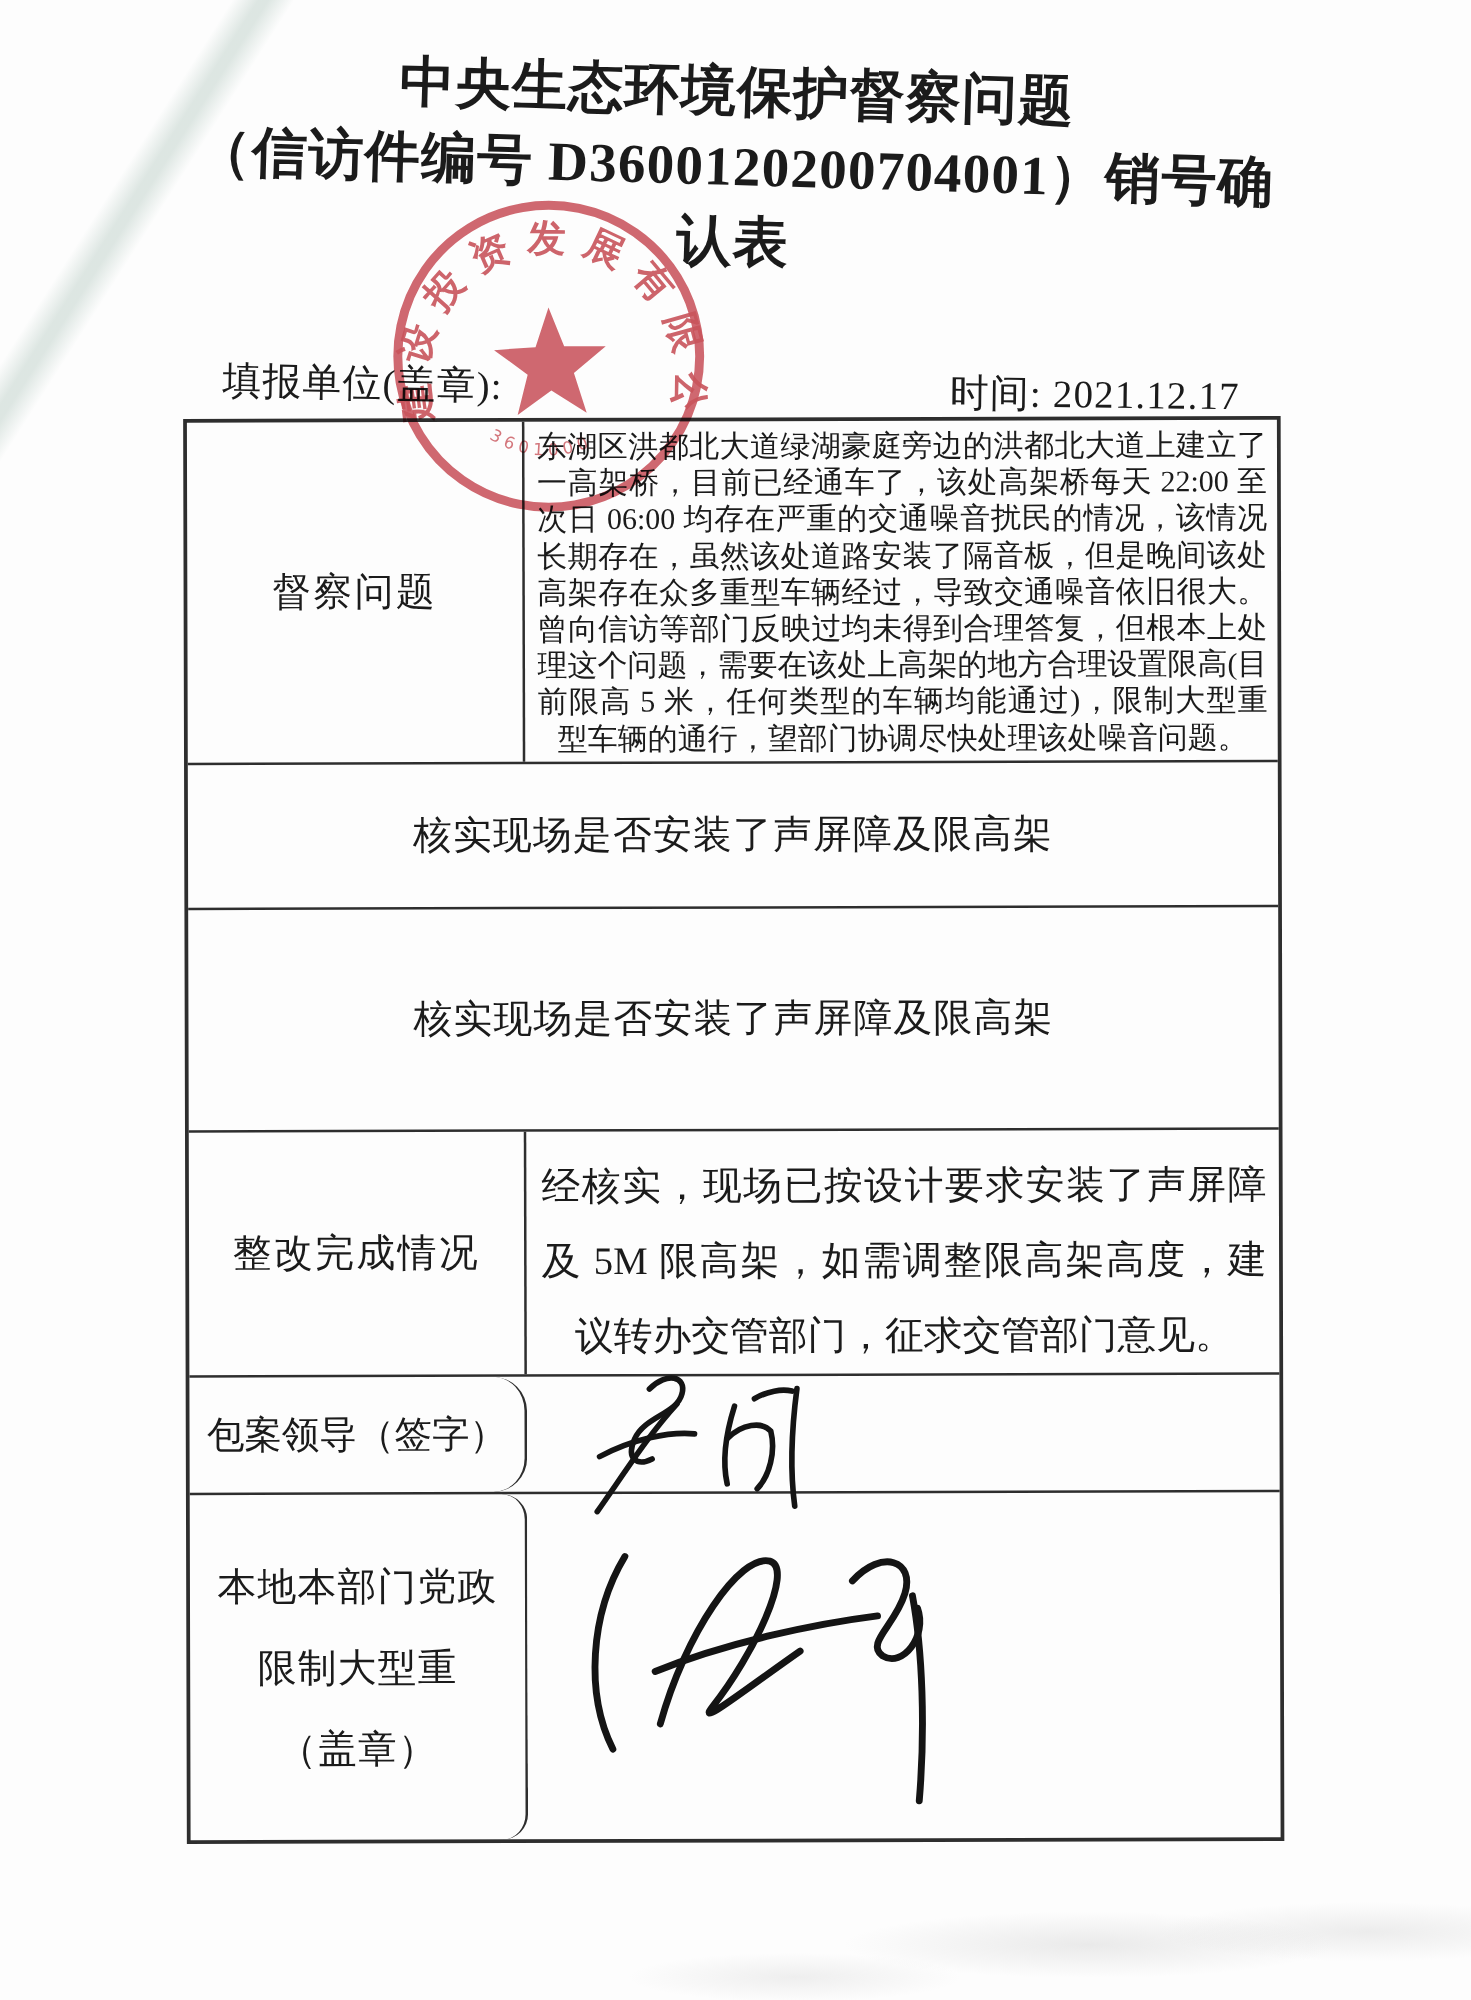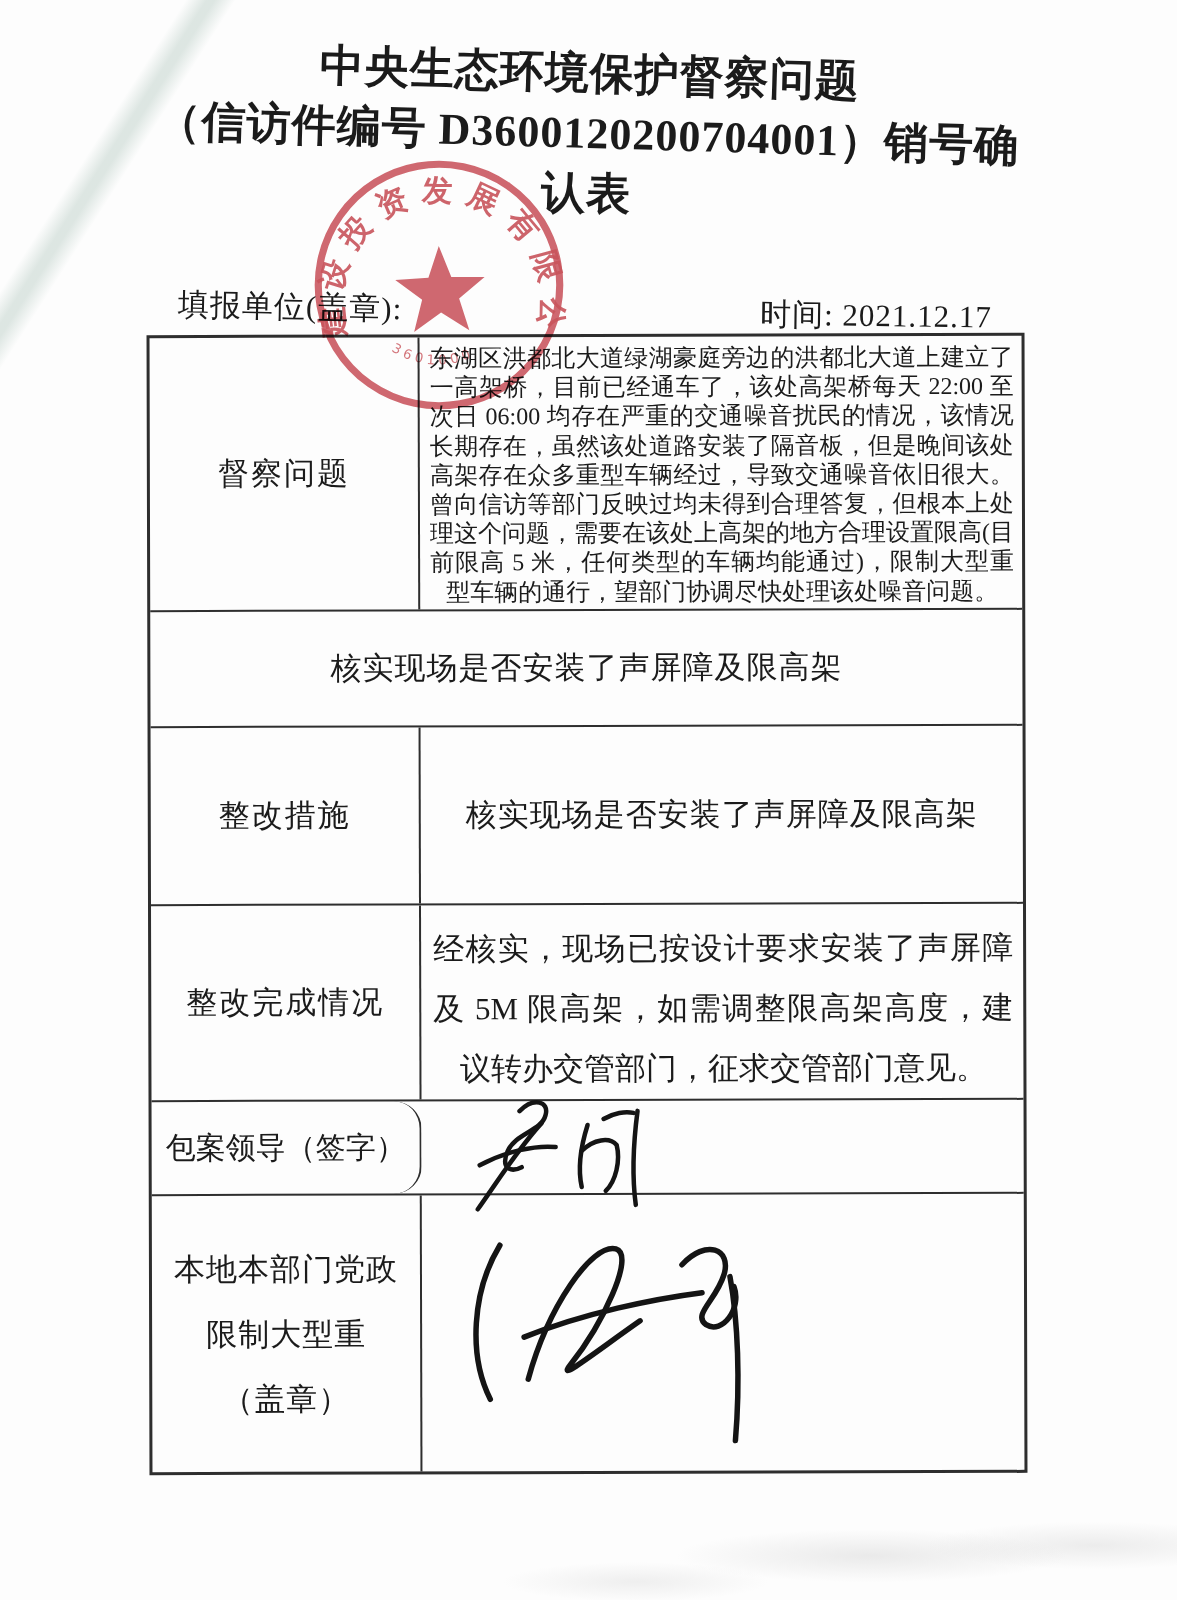--- a/index.html
+++ b/index.html
@@ -36,21 +36,21 @@
   }
   .ccell{flex:1 1 auto;position:relative;min-width:0;}
   .r1{height:272px;} .r2{height:114px;} .r3{height:176px;}
   .r4{height:194px;} .r5{height:92px;}  .r6{height:276px;}
   .para{padding:7px 8px 4px 10px;font-size:24px;line-height:29.2px;}
   .jl{text-align:justify;text-align-last:justify;}
   .cl{text-align:center;text-align-last:center;}
   .center-content{display:flex;align-items:center;justify-content:center;height:100%;
     font-size:31px;letter-spacing:1px;}
   .para-big{padding:14px 10px 8px 12px;font-size:31px;line-height:60px;}
-  .ml-label{line-height:65px;letter-spacing:1px;}
+  .ml-label{line-height:65px;letter-spacing:1px;border-radius:20px;}
   .sig{position:absolute;z-index:7;overflow:visible;}
   .sig path{fill:none;stroke:#141414;stroke-linecap:round;stroke-linejoin:round;}
   .stamp{
     position:absolute;left:306px;top:152px;width:266px;height:266px;z-index:6;
     mix-blend-mode:multiply;opacity:.92;transform:rotate(-10deg);
   }
   .smudge{
     position:absolute;left:0;bottom:0;width:100%;height:130px;z-index:1;
     background:
       radial-gradient(ellipse 280px 38px at 74% 66%,rgba(165,165,165,.22),transparent 70%),
@@ -109,21 +109,20 @@
       </div>
     </div>
 
     <div class="row r2">
       <div class="ccell">
         <div class="center-content">核实现场是否安装了声屏障及限高架</div>
       </div>
     </div>
 
     <div class="row r3">
-      <div class="lcell">整改措施</div>
       <div class="ccell">
         <div class="center-content">核实现场是否安装了声屏障及限高架</div>
       </div>
     </div>
 
     <div class="row r4">
       <div class="lcell">整改完成情况</div>
       <div class="ccell">
         <div class="para-big">
           <div class="jl">经核实，现场已按设计要求安装了声屏障</div>

